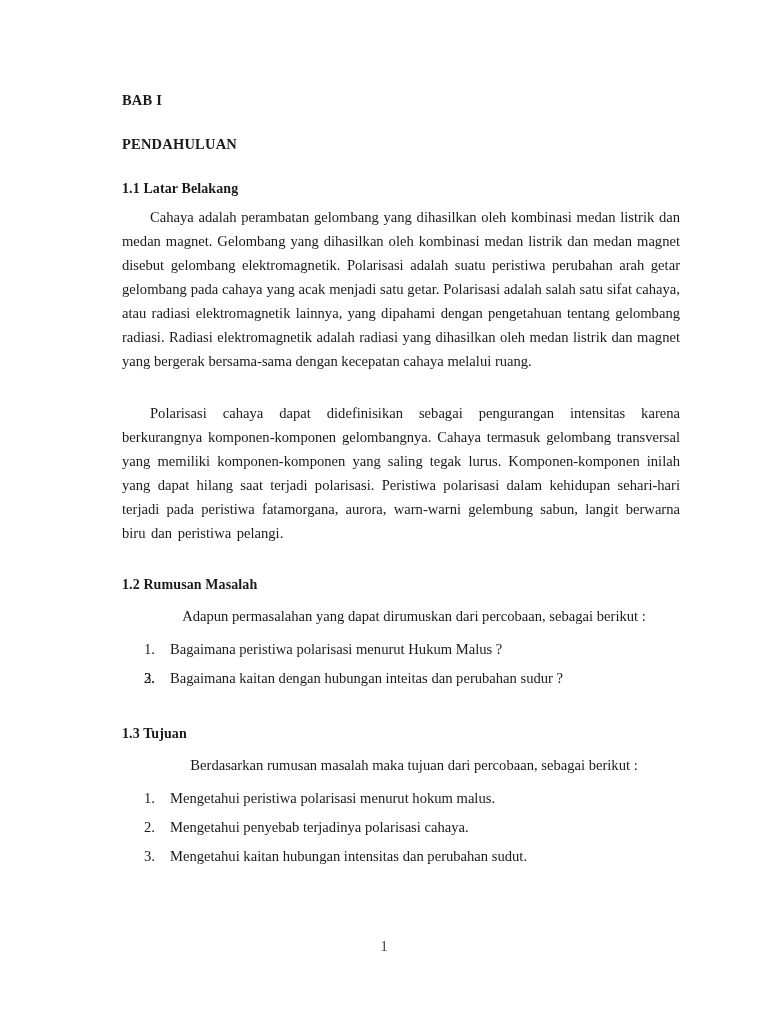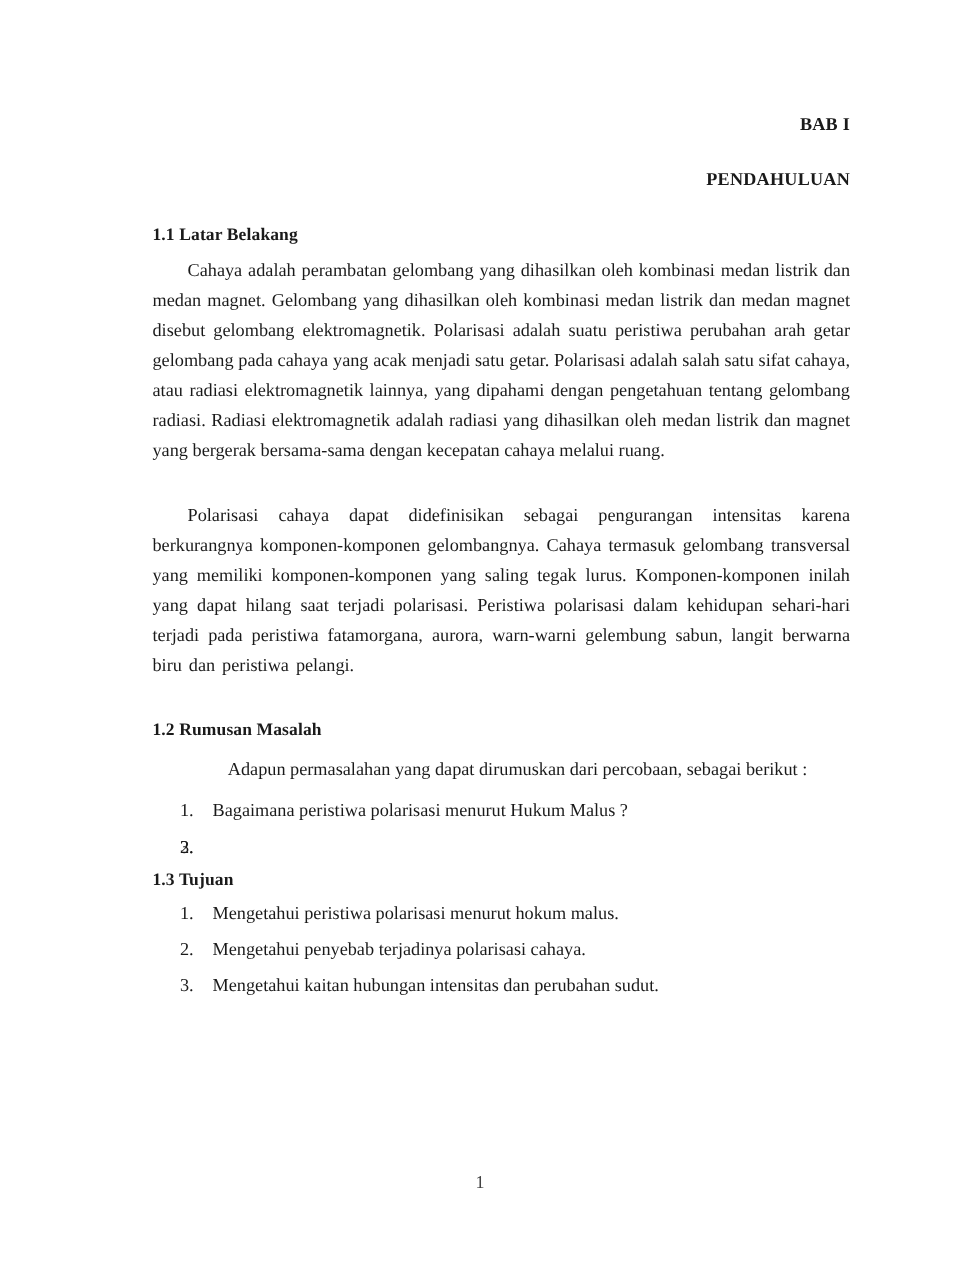--- a/index.html
+++ b/index.html
@@ -23,21 +23,21 @@
 
   .content {
     position: absolute;
     left: 122px;
     top: 0;
     width: 558px;
   }
 
   
   .chapter-title {
-    text-align: right;
+    text-align: left;
     font-weight: bold;
     font-size: 14.5px;
     letter-spacing: 0.2px;
     margin: 0;
     padding: 0;
   }
 
   .chapter-title.first {
     padding-top: 92px;
   }
@@ -144,25 +144,27 @@
     <ol class="numbered">
       <li>
         <span class="num">1.</span>
         <span>Bagaimana peristiwa polarisasi menurut Hukum Malus ?</span>
       </li>
       <li>
         <span class="num">2.</span>
       </li>
       <li>
         <span class="num">3.</span>
+        <span>Bagaimana kaitan dengan hubungan inteitas dan perubahan sudur ?</span>
       </li>
     </ol>
 
     <h2 class="section-heading s3">1.3 Tujuan</h2>
 
+    <p class="list-intro">Berdasarkan rumusan masalah maka tujuan dari percobaan, sebagai berikut :</p>
 
     <ol class="numbered">
       <li>
         <span class="num">1.</span>
         <span>Mengetahui peristiwa polarisasi menurut hokum malus.</span>
       </li>
       <li>
         <span class="num">2.</span>
         <span>Mengetahui penyebab terjadinya polarisasi cahaya.</span>
       </li>

